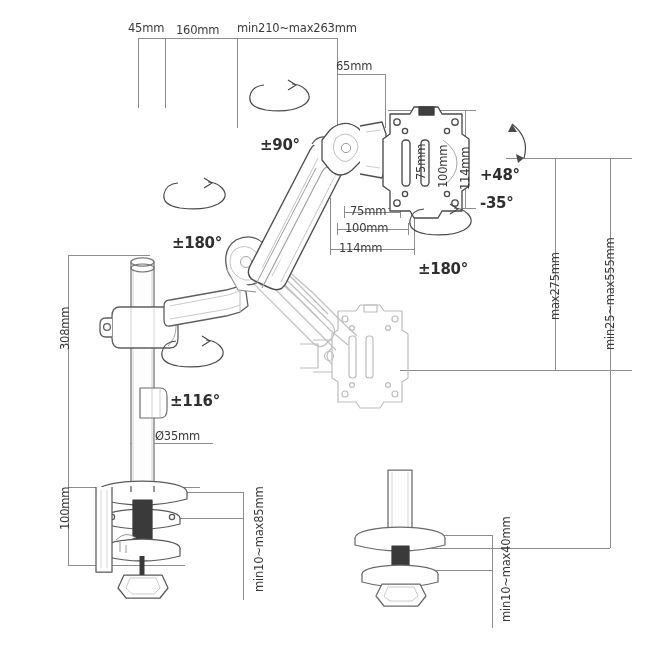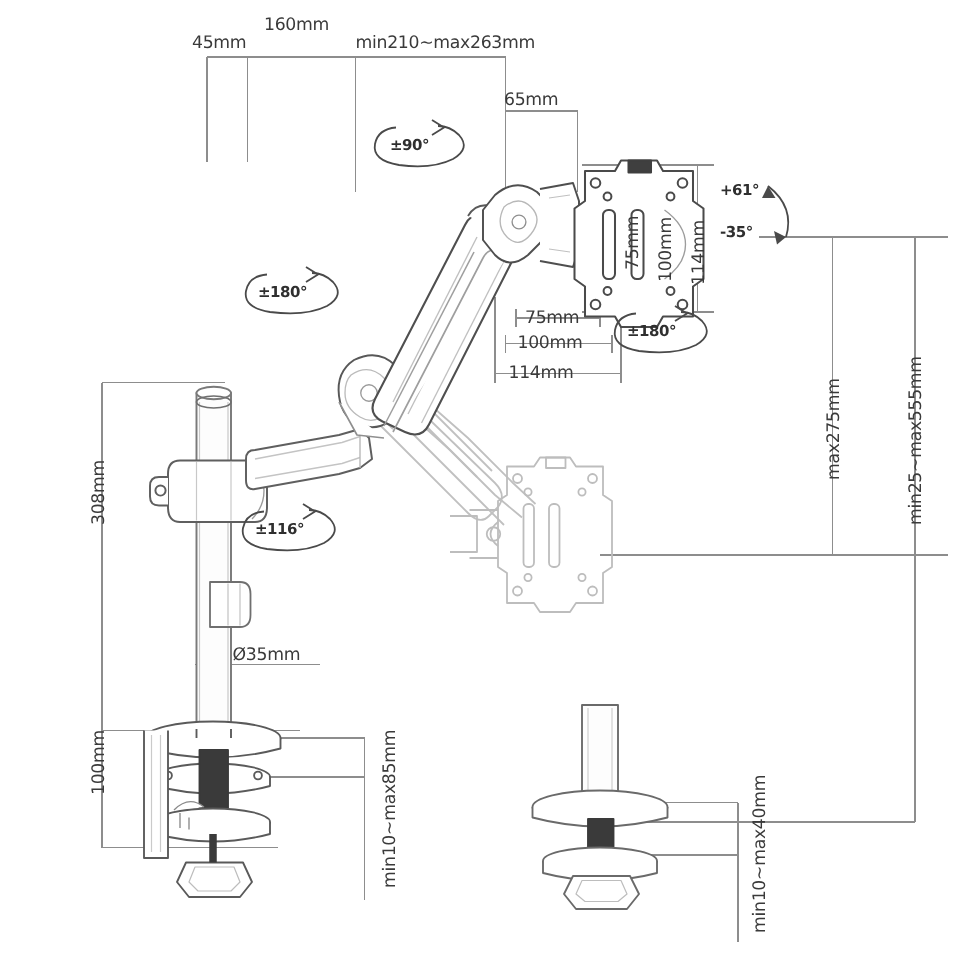--- a/index.html
+++ b/index.html
@@ -3,22 +3,22 @@
 <meta charset="utf-8">
 <style>
   html,body{margin:0;padding:0;background:#ffffff;}
   body{width:650px;height:650px;overflow:hidden;
        font-family:"DejaVu Sans","Liberation Sans",sans-serif;}
   #stage{position:relative;width:650px;height:650px;background:#ffffff;}
   #stage svg{position:absolute;left:0;top:0;}
   .lbl{position:absolute;color:#3a3a3a;font-size:11.5px;line-height:1.05;
        white-space:nowrap;letter-spacing:-0.2px;}
   .vlbl{transform-origin:0 0;transform:rotate(-90deg);}
-  .ang{position:absolute;color:#2f2f2f;font-size:10px;font-weight:bold;
-       white-space:nowrap;letter-spacing:-0.3px;}
+  .ang{position:absolute;color:#2f2f2f;font-size:15px;font-weight:bold;
+       white-space:nowrap;letter-spacing:-0.3px;margin-top:44px;}
 </style>
 </head>
 <body>
 
 <div id="stage">
 
   <svg width="650" height="650" viewBox="0 0 650 650">
 
     <g stroke="#8d8d8d" stroke-width="1" fill="none" shape-rendering="crispEdges">
 
@@ -267,21 +267,21 @@
     </g>
 
     <g stroke="#4a4a4a" stroke-width="1.2" fill="none">
       <path d="M512 124 Q530 138 524 158"></path>
       <path d="M512 124 L508 132 L517 132" fill="#4a4a4a" stroke="none"></path>
       <path d="M524 158 L516 154 L518 163" fill="#4a4a4a" stroke="none"></path>
     </g>
   </svg>
 
   <div class="lbl" style="left:128px;top:22px;">45mm</div>
-  <div class="lbl" style="left:176px;top:10px;">160mm</div>
+  <div class="lbl" style="left:176px;top:24px;">160mm</div>
   <div class="lbl" style="left:237px;top:22px;">min210~max263mm</div>
 
   <div class="lbl" style="left:336px;top:60px;">65mm</div>
 
   <div class="lbl vlbl" style="left:415px;top:180px;">75mm</div>
   <div class="lbl vlbl" style="left:437px;top:188px;">100mm</div>
   <div class="lbl vlbl" style="left:459px;top:190px;">114mm</div>
 
   <div class="lbl" style="left:350px;top:205px;">75mm</div>
   <div class="lbl" style="left:345px;top:222px;">100mm</div>
@@ -295,16 +295,16 @@
   <div class="lbl" style="left:155px;top:430px;">Ø35mm</div>
   <div class="lbl vlbl" style="left:253px;top:592px;">min10~max85mm</div>
 
   <div class="lbl vlbl" style="left:500px;top:622px;">min10~max40mm</div>
 
   <div class="ang" style="left:260px;top:92px;">±90°</div>
   <div class="ang" style="left:172px;top:190px;">±180°</div>
   <div class="ang" style="left:170px;top:348px;">±116°</div>
   <div class="ang" style="left:418px;top:216px;">±180°</div>
 
-  <div class="ang" style="left:480px;top:122px;">+61°</div>
+  <div class="ang" style="left:480px;top:122px;">+48°</div>
   <div class="ang" style="left:480px;top:150px;text-align:right;">-35°</div>
 
 </div>
 
 </body></html>

